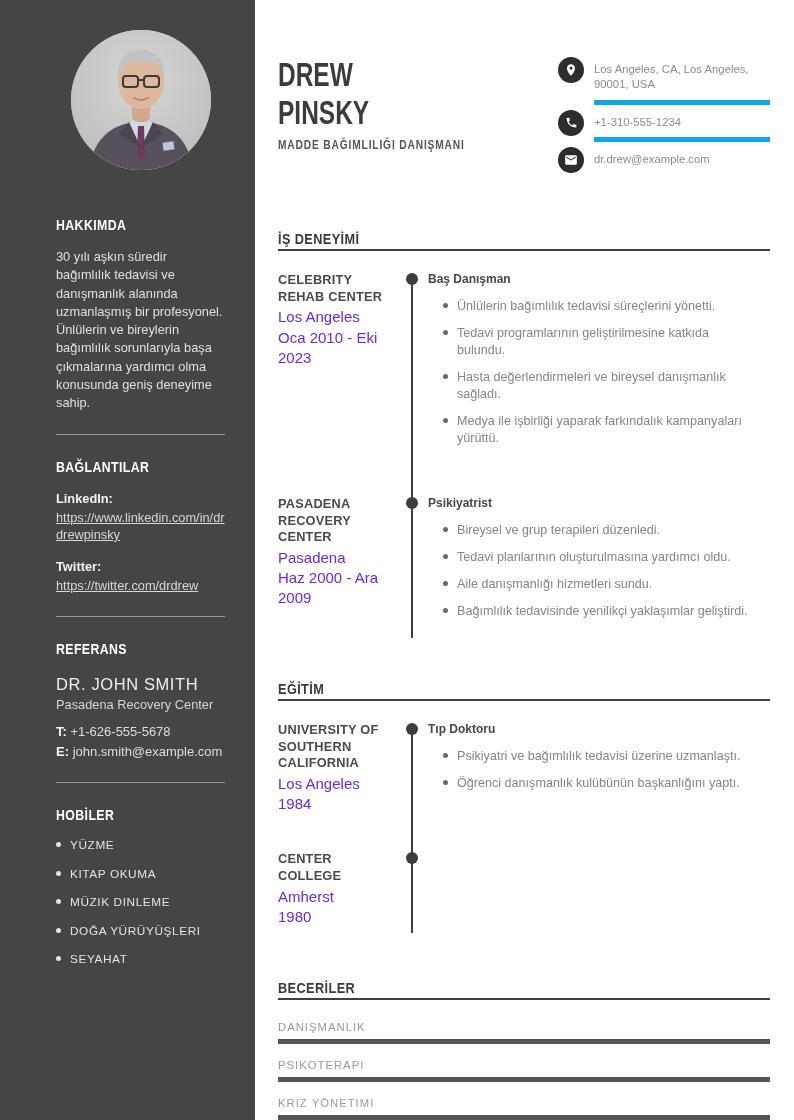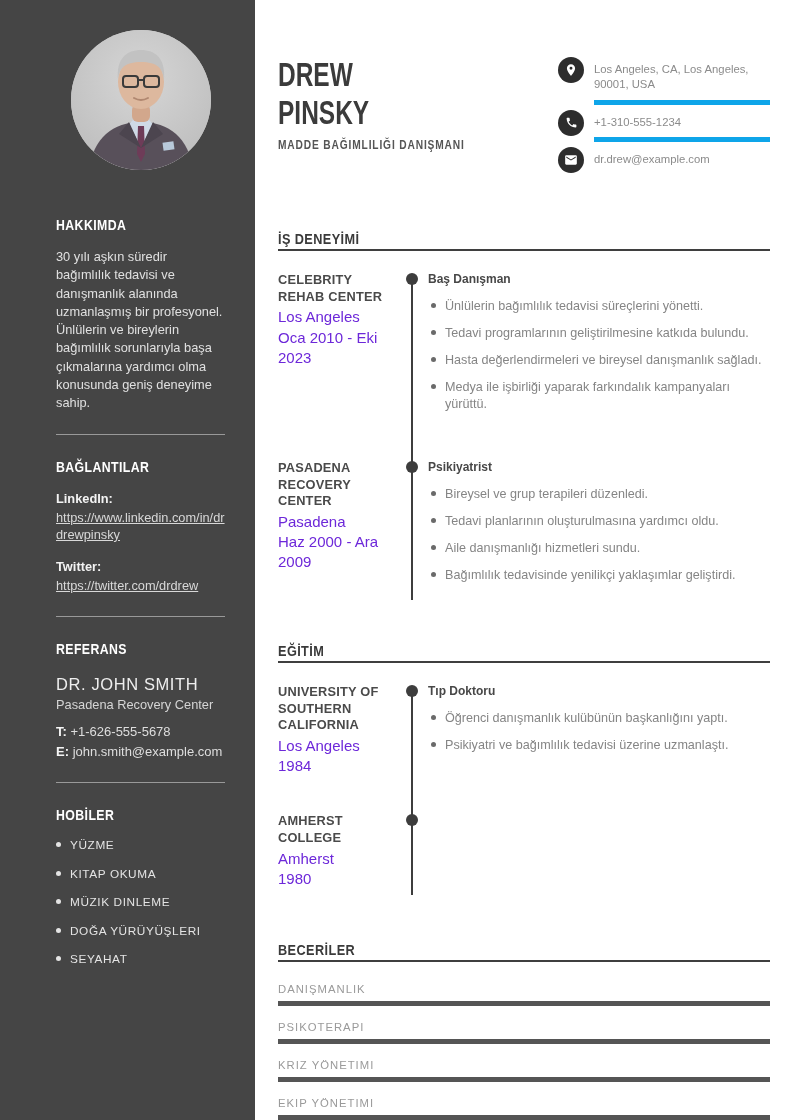--- a/index.html
+++ b/index.html
@@ -69,21 +69,21 @@
   .entries::before { content:''; position:absolute; left:133px; top:6px; bottom:0; width:2px; background:#3d3d3d; }
   .entry { position:relative; display:flex; margin-bottom:37px; }
   .entry:last-child { margin-bottom:0; }
   .entry-left { width:120px; flex-shrink:0; }
   .company { font-size:12.8px; font-weight:700; color:#4a4a4a; line-height:1.3; letter-spacing:.2px; }
   .entry-loc, .entry-dates { font-size:15px; color:#6d28d9; line-height:1.35; }
   .entry-loc { margin-top:2px; }
   .entry-dot { position:absolute; left:128px; top:1px; width:12px; height:12px; border-radius:50%; background:#3d3d3d; }
   .entry-right { flex:1; padding-left:30px; }
   .entry-title { margin:0 0 12px; font-size:12px; font-weight:700; color:#474747; }
-  .bullets { list-style:none; margin:0; padding:0; }
+  .bullets { list-style:none; margin:12px; padding:0; }
   .bullets li { position:relative; padding-left:17px; margin-bottom:10px; font-size:12.6px; color:#858585; line-height:1.35; }
   .bullets li::before { content:''; position:absolute; left:3px; top:5px; width:5px; height:5px; border-radius:50%; background:#6a6a6a; }
 
   .bar-grid { display:grid; grid-template-columns:1fr; column-gap:50px; }
   .bar-item { margin-bottom:15px; }
   .bar-label { font-size:11.3px; color:#9a9a9a; letter-spacing:1px; margin-bottom:6px; }
   .bar-track { height:5px; background:#e3e3e3; }
   .bar-fill { height:100%; background:#555555; }
 </style>
 </head>
@@ -284,31 +284,31 @@
           <div class="entry-left">
             <div class="company">UNIVERSITY OF SOUTHERN CALIFORNIA</div>
             <div class="entry-loc">Los Angeles</div>
             <div class="entry-dates">1984</div>
           </div>
           <span class="entry-dot"></span>
           <div class="entry-right">
             <h3 class="entry-title">Tıp Doktoru</h3>
             <ul class="bullets">
 
+                <li>Psikiyatri ve bağımlılık tedavisi üzerine uzmanlaştı.</li>
+
                 <li>Öğrenci danışmanlık kulübünün başkanlığını yaptı.</li>
-
-                <li>Psikiyatri ve bağımlılık tedavisi üzerine uzmanlaştı.</li>
 
             </ul>
           </div>
         </article>
 
         <article class="entry" style="margin-top:24px;">
           <div class="entry-left">
-            <div class="company">AMHERST COLLEGE</div>
+            <div class="company">CENTER COLLEGE</div>
             <div class="entry-loc">Amherst</div>
             <div class="entry-dates">1980</div>
           </div>
           <span class="entry-dot"></span>
         </article>
 
       </div>
     </section>
 
     <section class="sec sec-skills">

